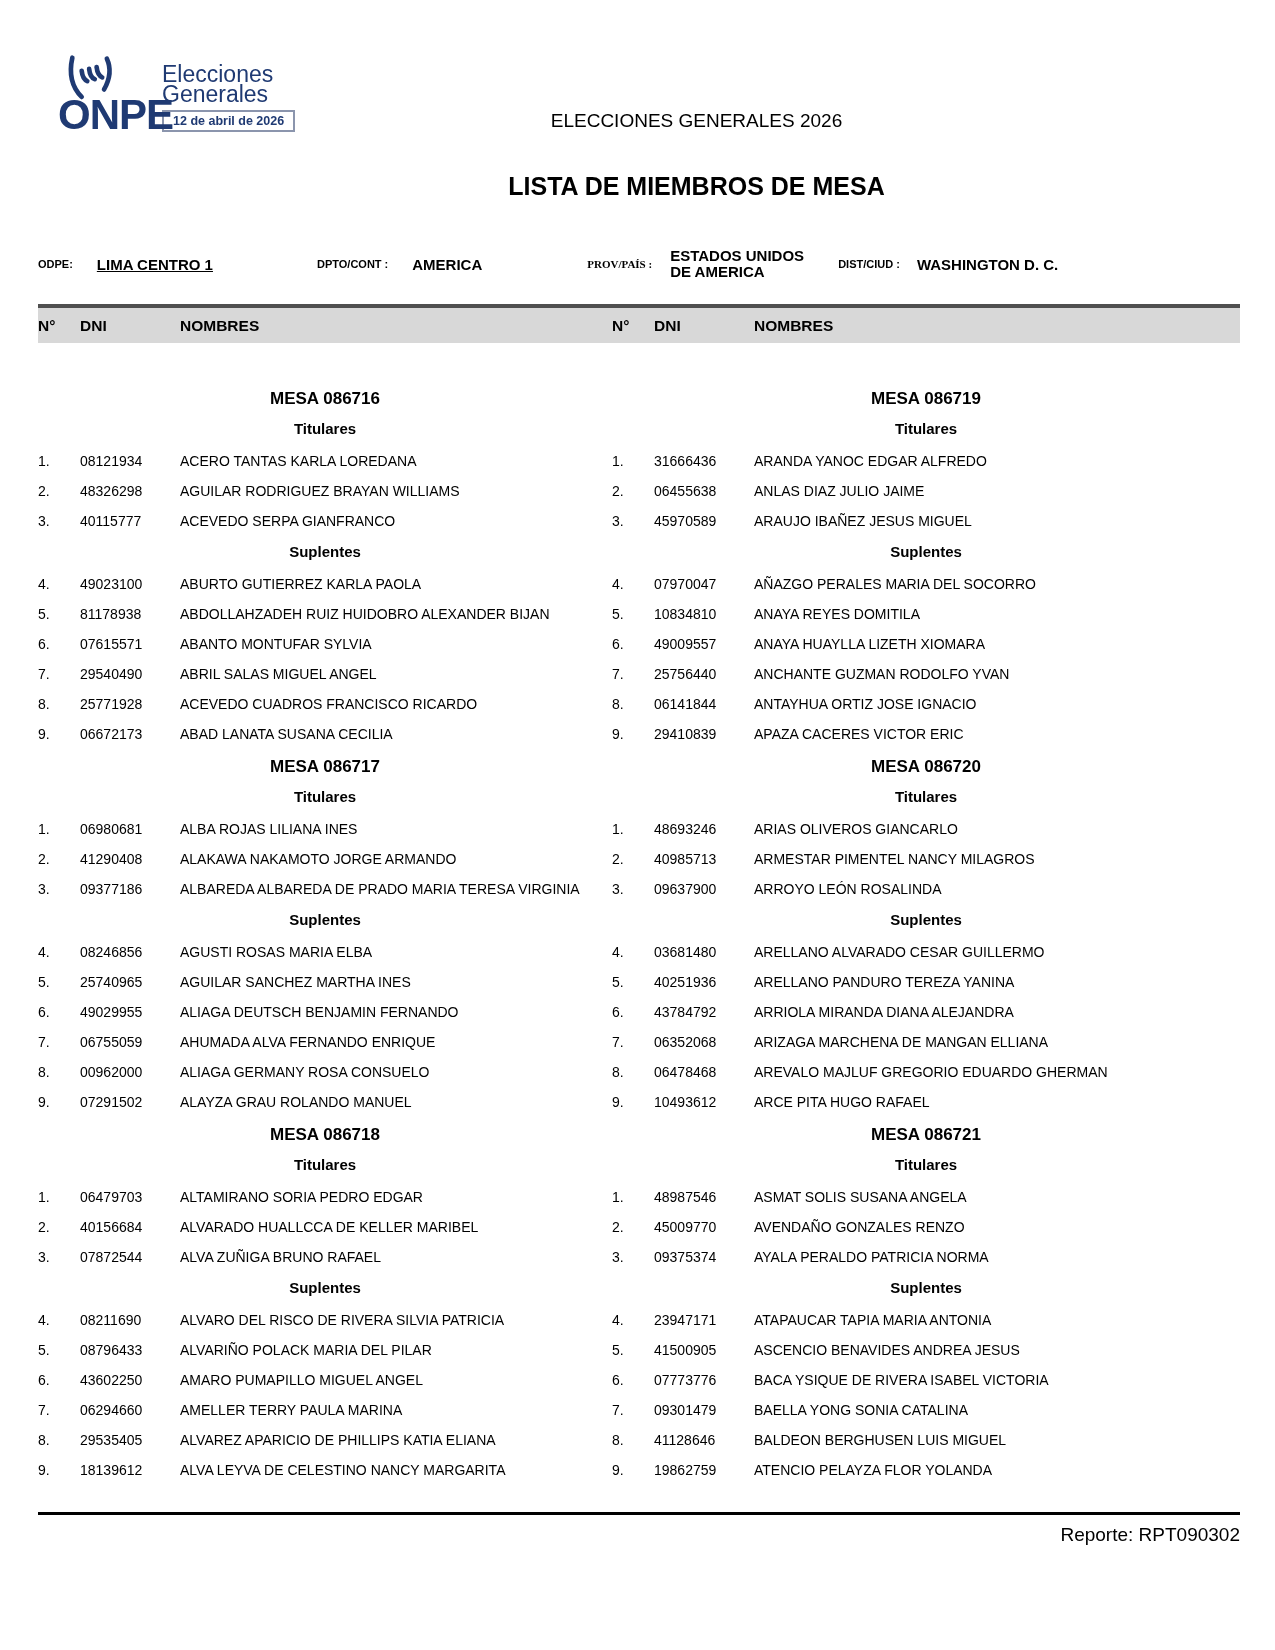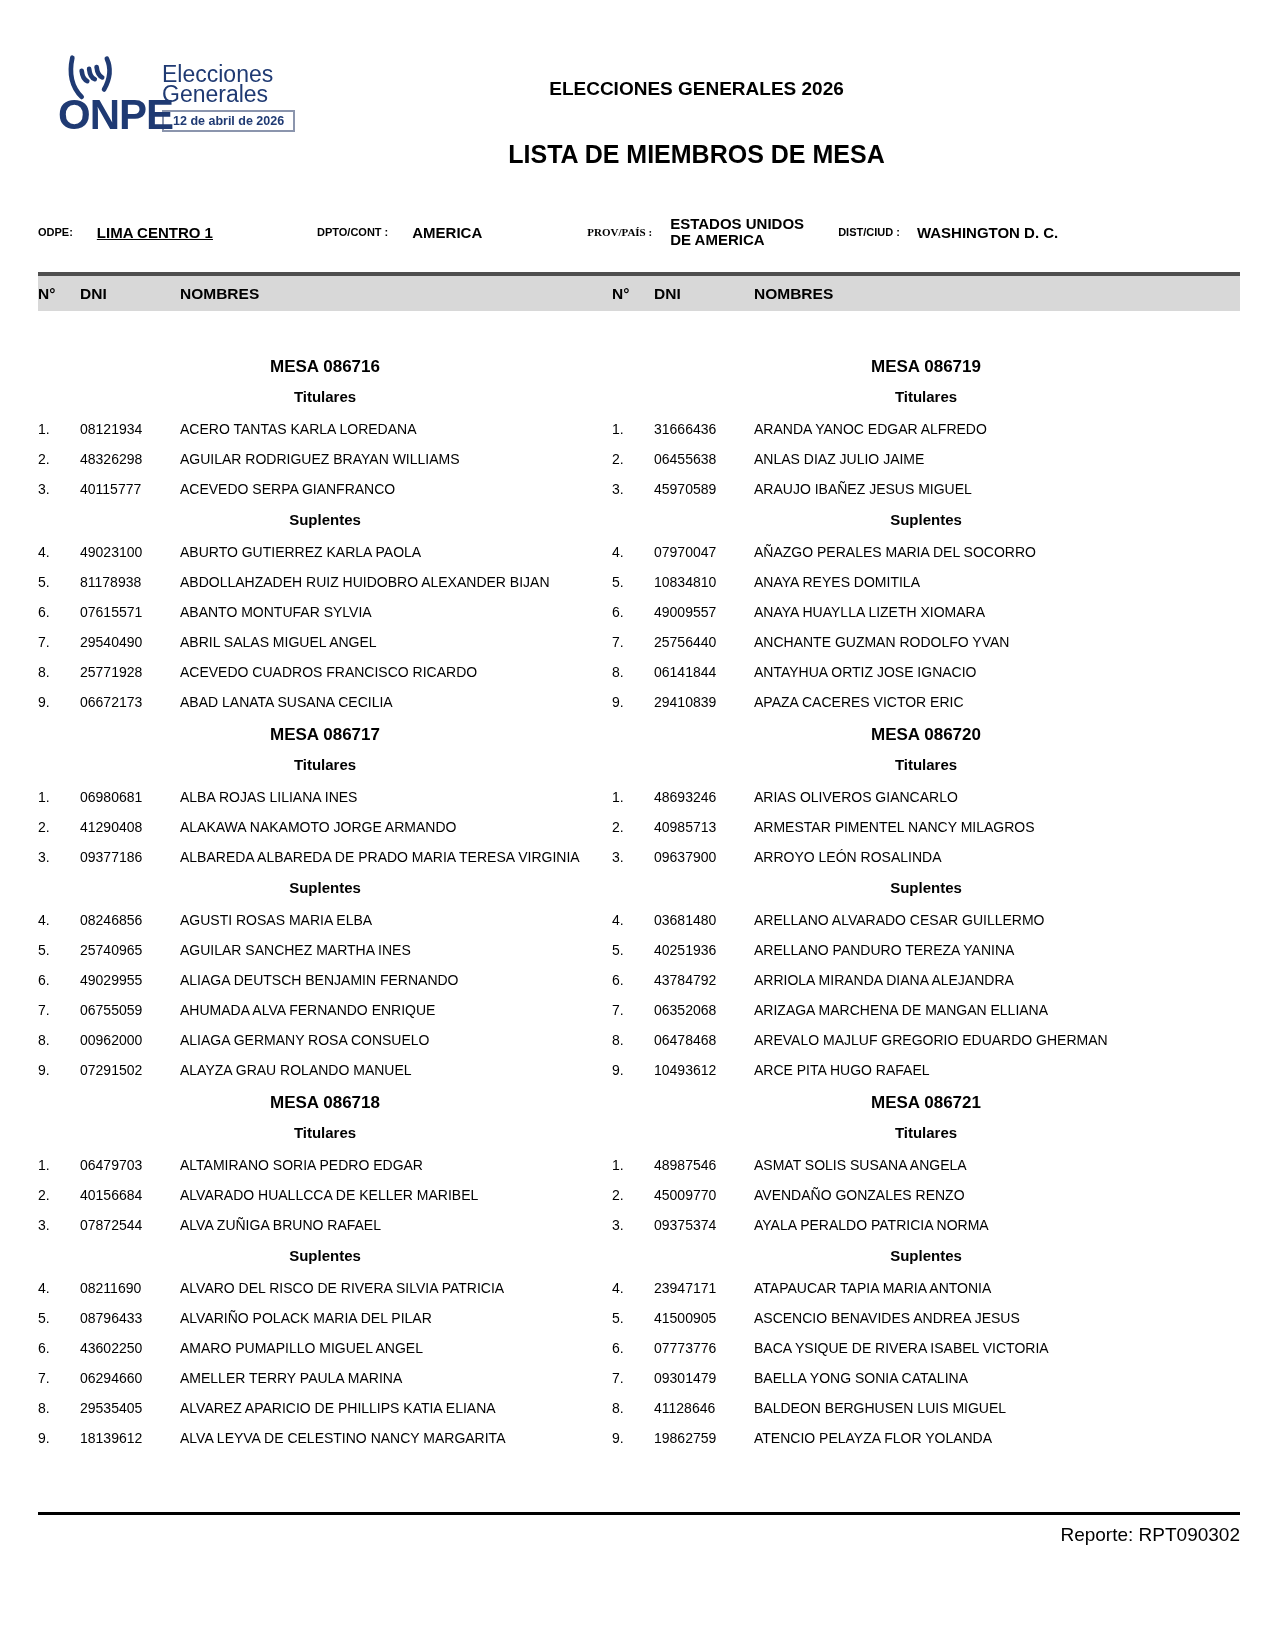--- a/index.html
+++ b/index.html
@@ -22,21 +22,21 @@
   }
   .logo-right{margin-left:2px;margin-top:8px;}
   .logo-line{font-size:23px;font-weight:normal;line-height:20px;}
   .logo-badge{
     display:inline-block;margin-top:6px;
     border:2px solid #8b95ad;border-radius:0;
     padding:2px 9px;font-size:12.5px;font-weight:bold;white-space:nowrap;
   }
 
   .header-center{flex:1;text-align:center;padding-right:150px;}
-  .main-title{font-size:19px;font-weight:bold;margin-top:26px;line-height:22px;}
+  .main-title{font-size:19px;font-weight:normal;margin-top:58px;line-height:22px;}
   .report-title{font-size:25px;font-weight:bold;margin-top:40px;line-height:28px;}
 
   .header-meta{flex:0 0 215px;width:215px;font-size:15.5px;line-height:18px;}
   .meta-fecha{margin-top:34px;}
   .meta-hora{margin-top:19px;}
   .meta-pagina{margin-top:23px;}
 
   
   .loc{display:flex;align-items:center;margin-top:42px;height:44px;}
   .loc-label{font-size:11px;font-weight:bold;white-space:nowrap;}

